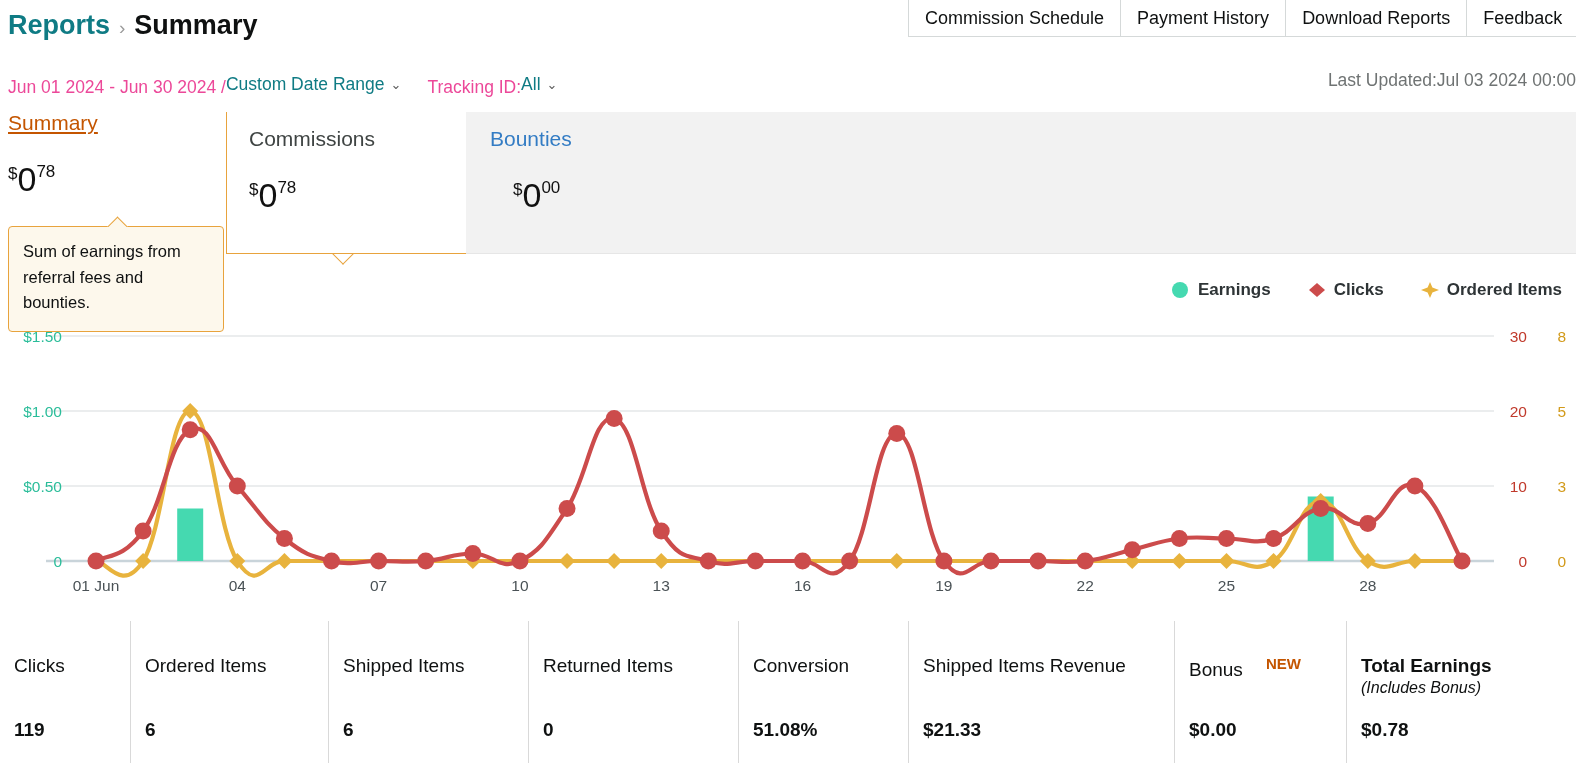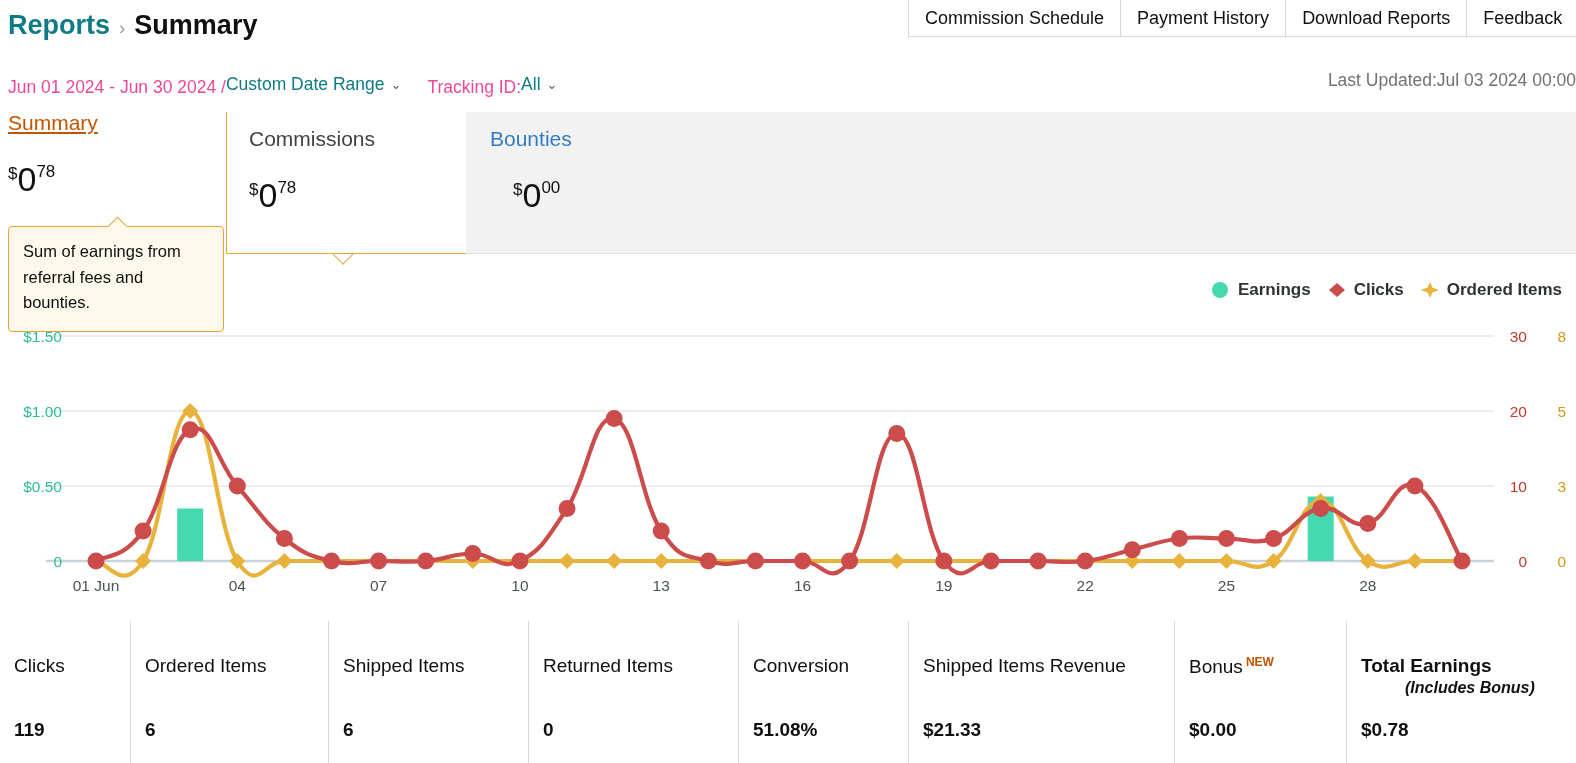--- a/index.html
+++ b/index.html
@@ -76,39 +76,39 @@
   }
   #tooltip .tip-arrow { position:absolute; top:-12px; left:96px; width:24px; height:12px; overflow:hidden; }
   #tooltip .tip-arrow:before {
     content:""; position:absolute; left:4px; top:5px; width:16px; height:16px;
     background:#fdf8ec; border-left:1px solid #e8a33d; border-top:1px solid #e8a33d;
     transform:rotate(45deg);
   }
 
   
   #chart-area { position:absolute; top:258px; left:0; width:1576px; height:352px; }
-  #legend { position:absolute; top:22px; right:14px; display:flex; align-items:center; gap:16px; }
+  #legend { position:absolute; top:22px; right:14px; display:flex; align-items:center; gap:36px; }
   #legend .leg { display:flex; align-items:center; gap:9px; font-size:17px; font-weight:bold; color:#2e3436; }
   #legend .leg-mark { width:18px; height:18px; display:inline-block; }
   #chart-svg { position:absolute; top:56px; left:0; }
 
   .axis-label-left { font-size:15.5px; fill:#2bbd9a; }
   .axis-label-clicks { font-size:15.5px; fill:#c0392b; }
   .axis-label-orders { font-size:15.5px; fill:#d29a1a; }
   .axis-label-x { font-size:15.5px; fill:#4a5256; }
 
   
   #summary-table { position:absolute; top:621px; left:0; width:1576px; height:142px; display:flex; }
   .scell { position:relative; padding:34px 0 0 14px; }
   .scell + .scell { border-left:1px solid #d9d9d9; }
   .scell .sc-head { font-size:19px; color:#0f1111; white-space:nowrap; }
   .scell .sc-head.bold { font-weight:bold; }
-  .scell .sc-sub { font-size:16px; font-style:italic; font-weight:bold; color:#0f1111; margin-top:2px;margin-left:44px; }
+  .scell .sc-sub { font-size:16px; font-style:italic; font-weight:normal; color:#0f1111; margin-top:2px; }
   .scell .sc-val { position:absolute; top:98px; left:14px; font-size:19px; font-weight:bold; color:#0f1111; white-space:nowrap; }
-  .sc-new { font-size:12px; font-weight:bold; color:#c45500; vertical-align:super; margin-left:3px; }
+  .sc-new { font-size:15px; font-weight:bold; color:#c45500; vertical-align:super; margin-left:23px; }
 </style>
 </head>
 <body>
 
 <div id="top-tabs">
   <div class="ttab">Commission Schedule</div>
   <div class="ttab">Payment History</div>
   <div class="ttab">Download Reports</div>
   <div class="ttab last">Feedback</div>
 </div>

